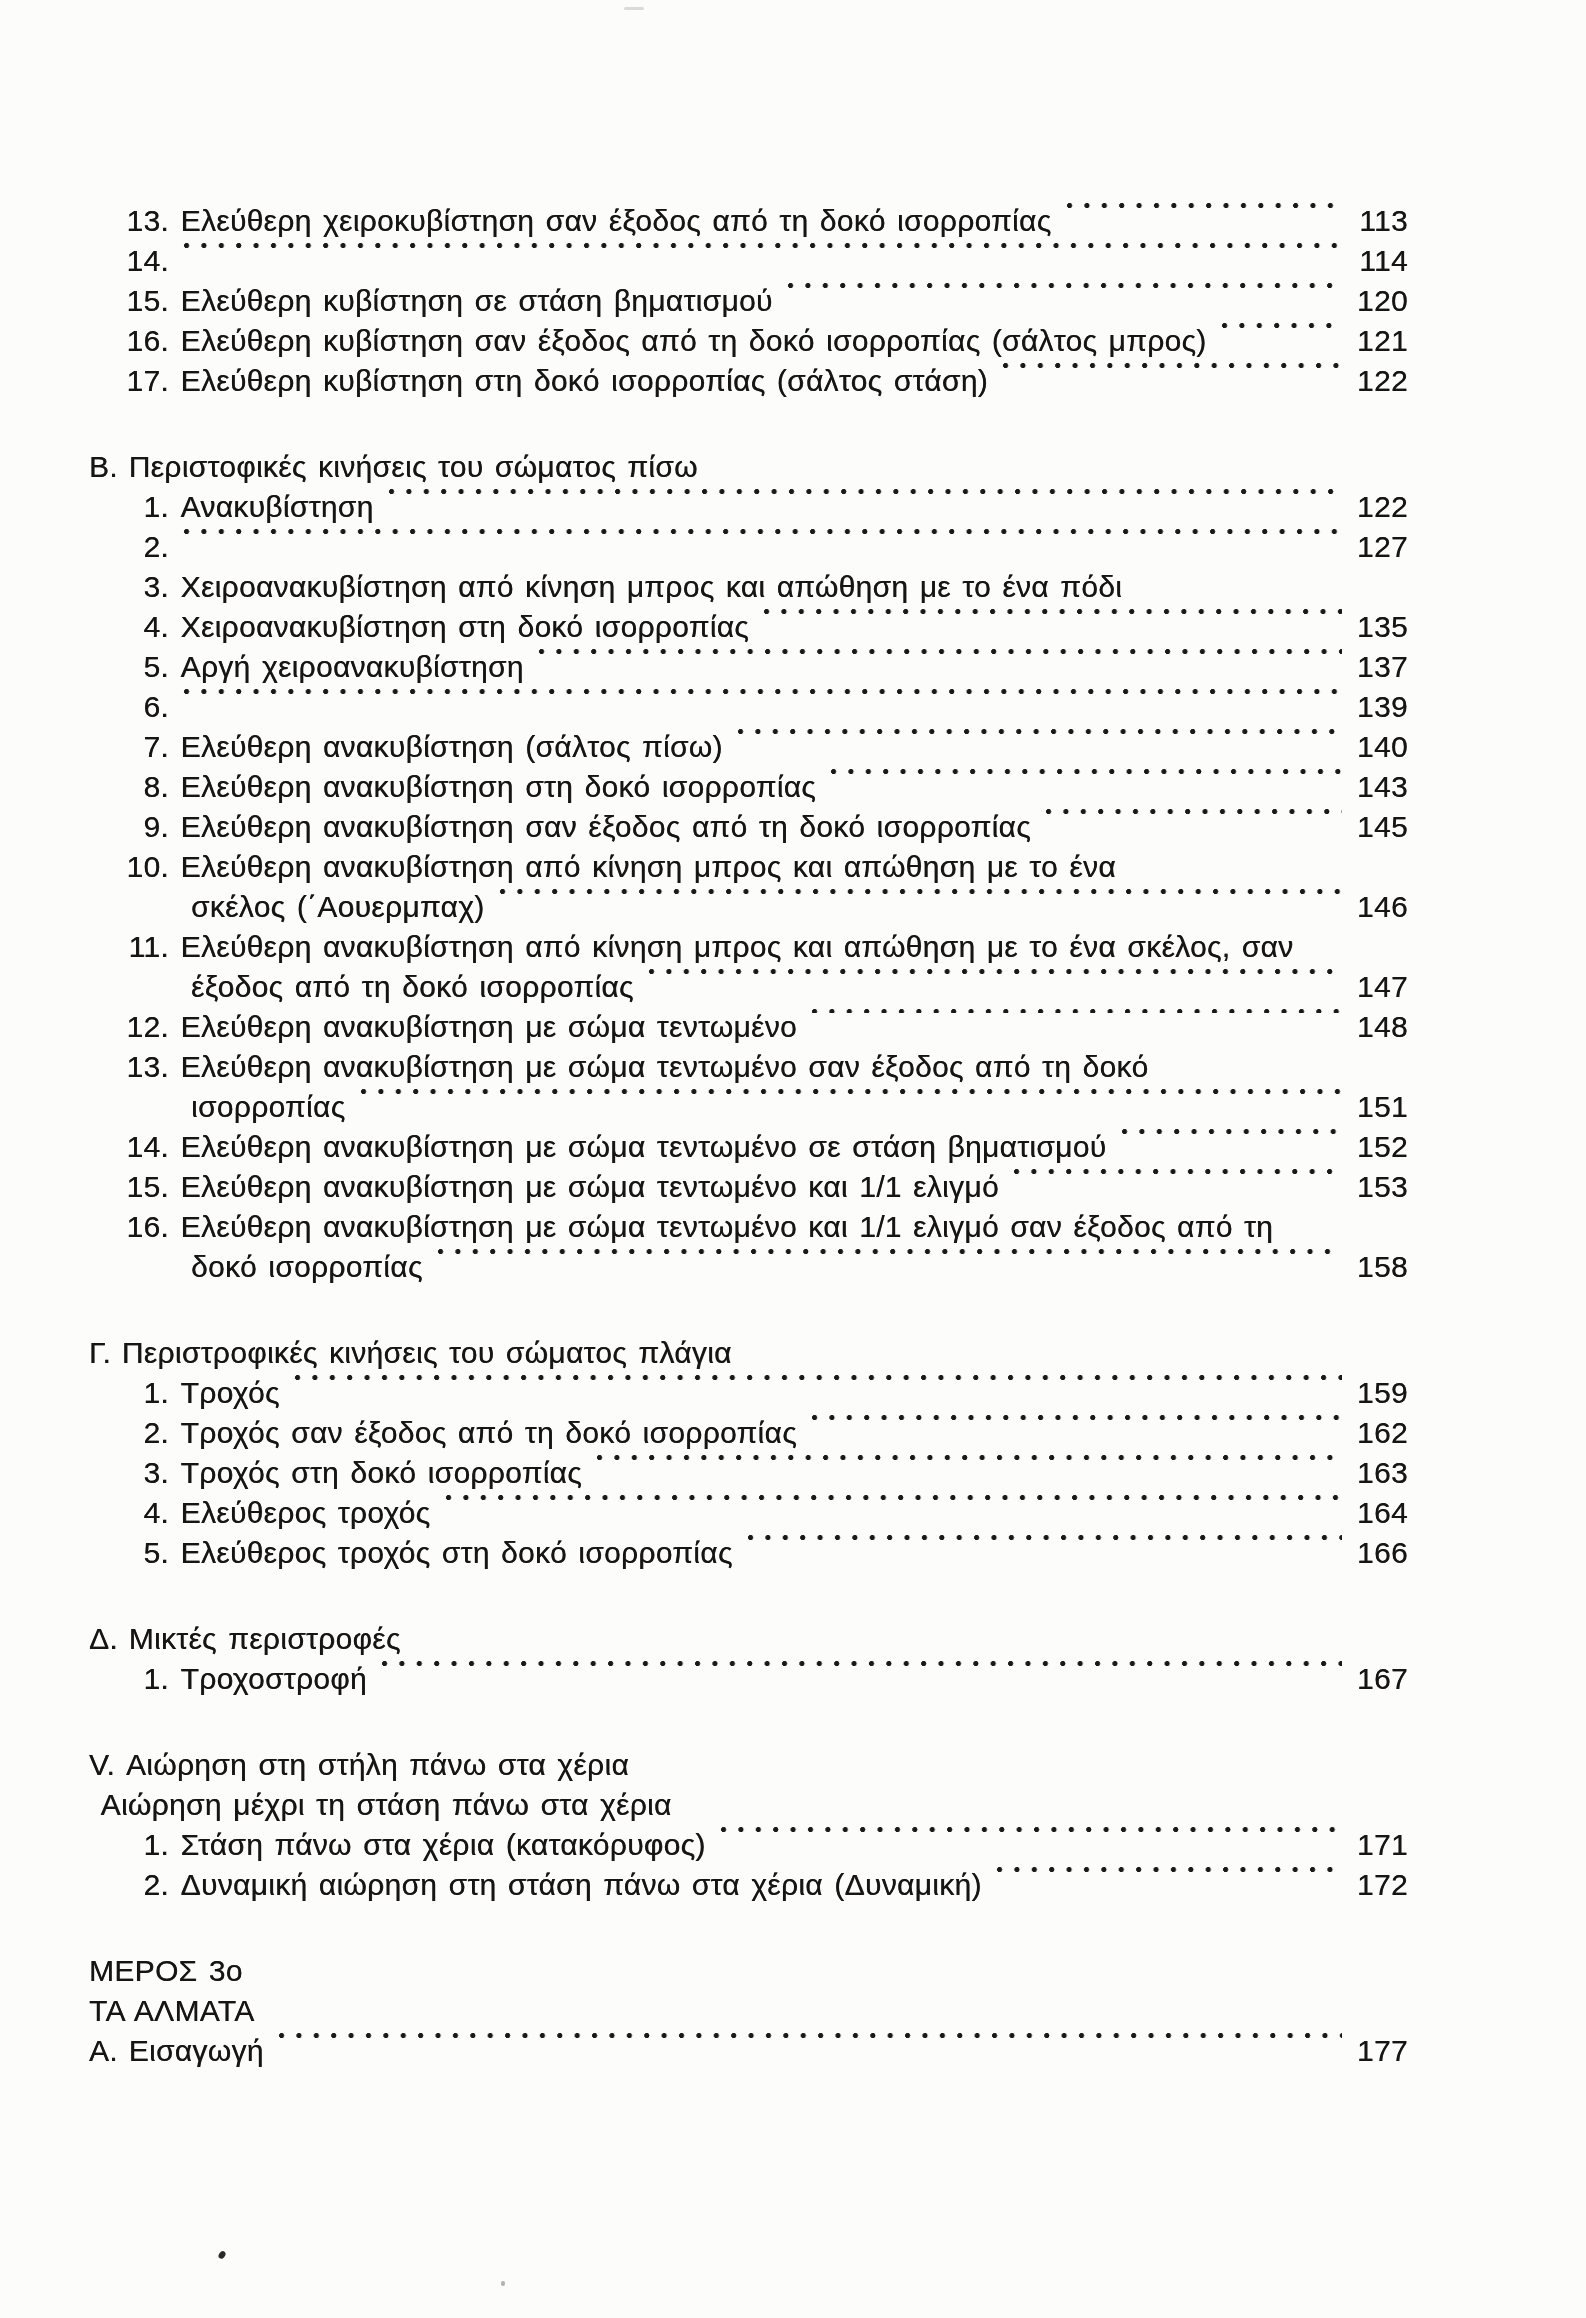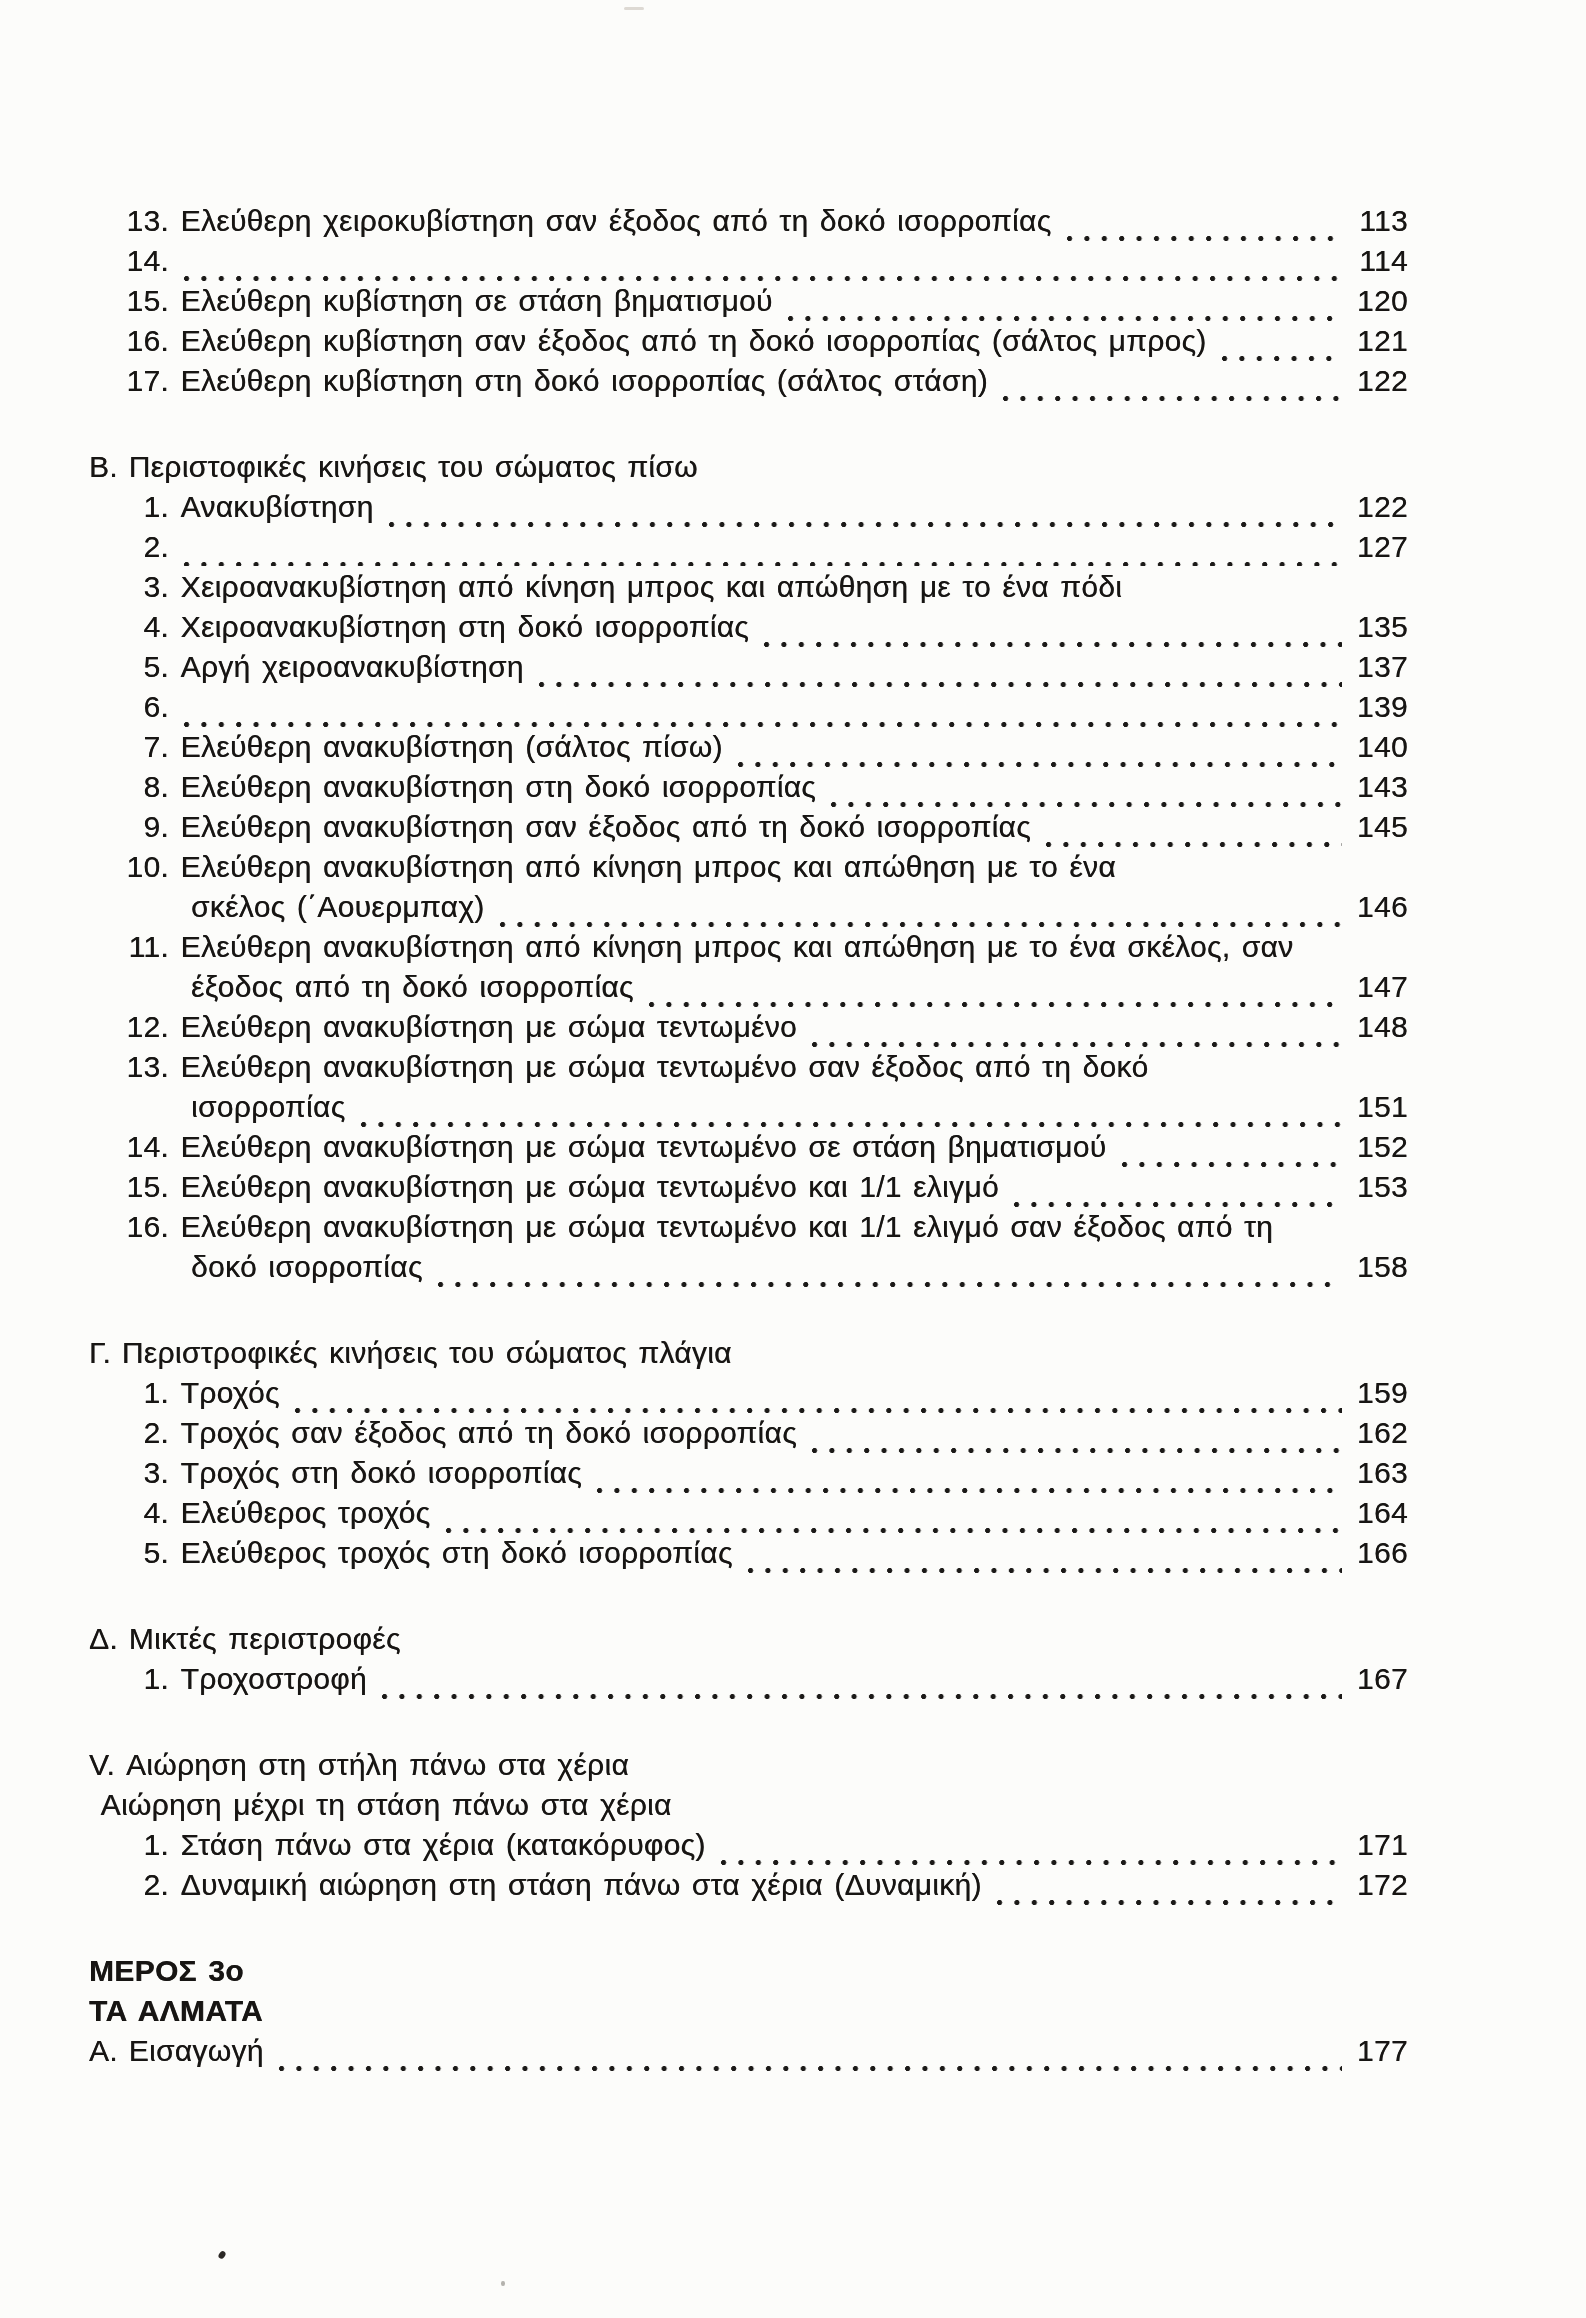--- a/index.html
+++ b/index.html
@@ -25,21 +25,21 @@
     box-sizing: border-box;
   }
   .toc {
     position: absolute;
     top: 201px;
     left: 89px;
     right: 178px;
   }
   .row {
     display: flex;
-    align-items: flex-end;
+    align-items: flex-start;
     white-space: nowrap;
   }
   .row .num {
     flex: 0 0 80px;
     text-align: right;
   }
   .row .txt {
     flex: 0 1 auto;
     margin-left: 11.6px;
   }
@@ -50,21 +50,21 @@
   .row.section .txt,
   .row.part .txt {
     margin-left: 0;
   }
   .row.wrap .txt {
     margin-left: 22px;
   }
   .row.note .txt {
   }
   .row.part {
-    font-weight: bold;
+    font-weight: normal;
   }
   .leader {
     flex: 1 1 18px;
     display: block;
     height: 7.1px;
     margin-left: 14.3px;
     margin-right: 11.6px;
     background-image: radial-gradient(circle at 3.6px 4.6px, #1b1917 2.3px, rgba(0,0,0,0) 2.9px);
     background-size: 17.4px 7.1px;
     background-repeat: repeat-x;

